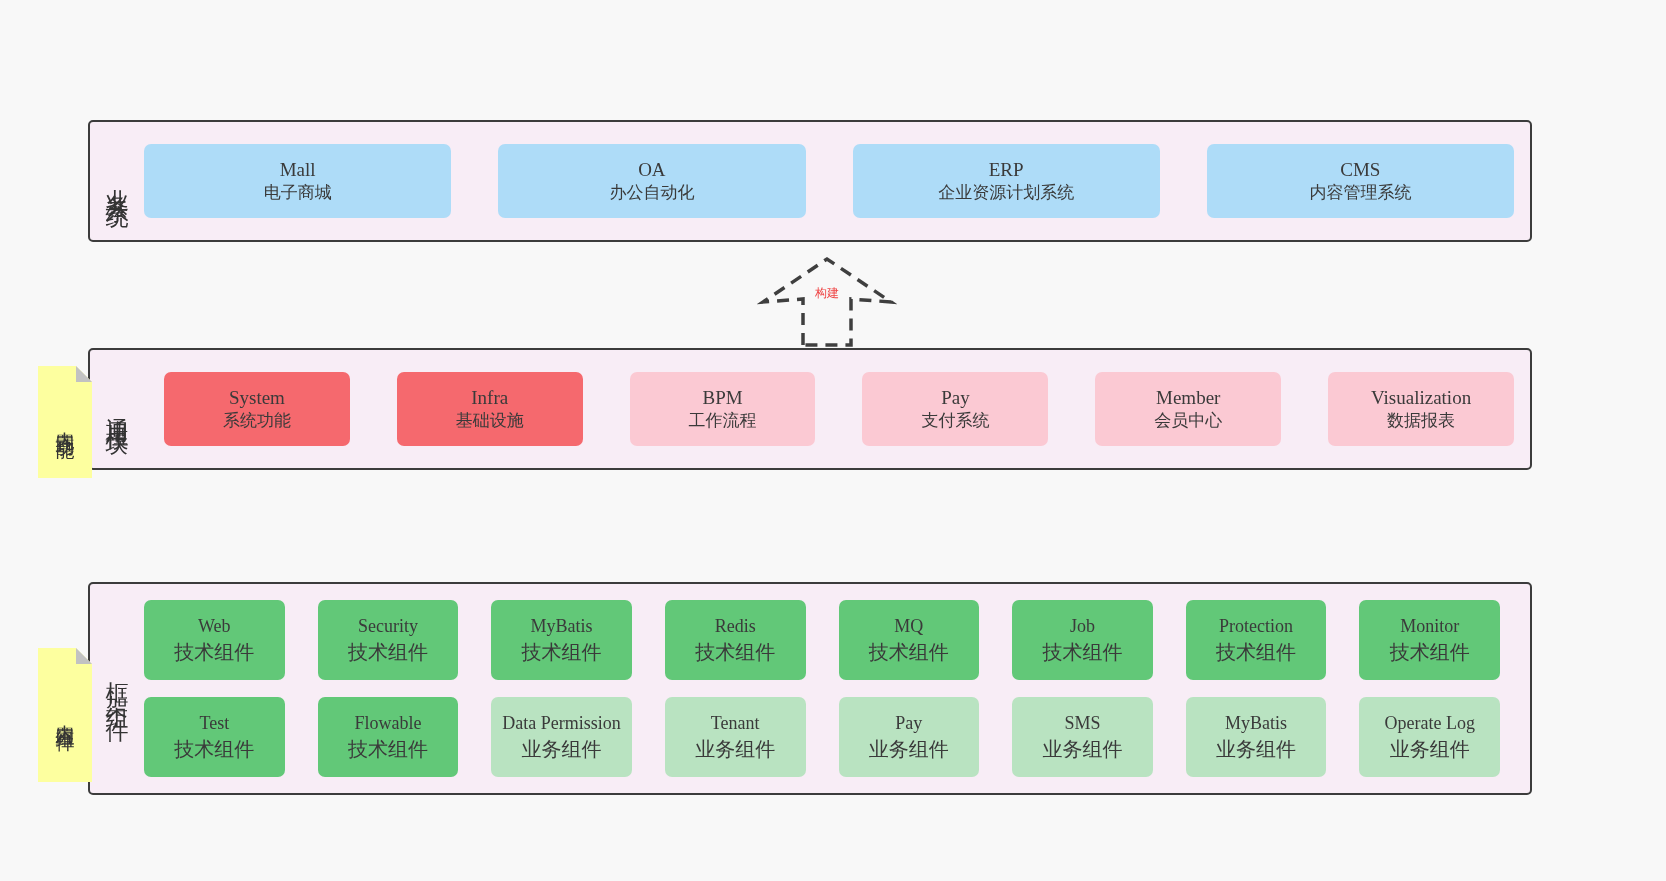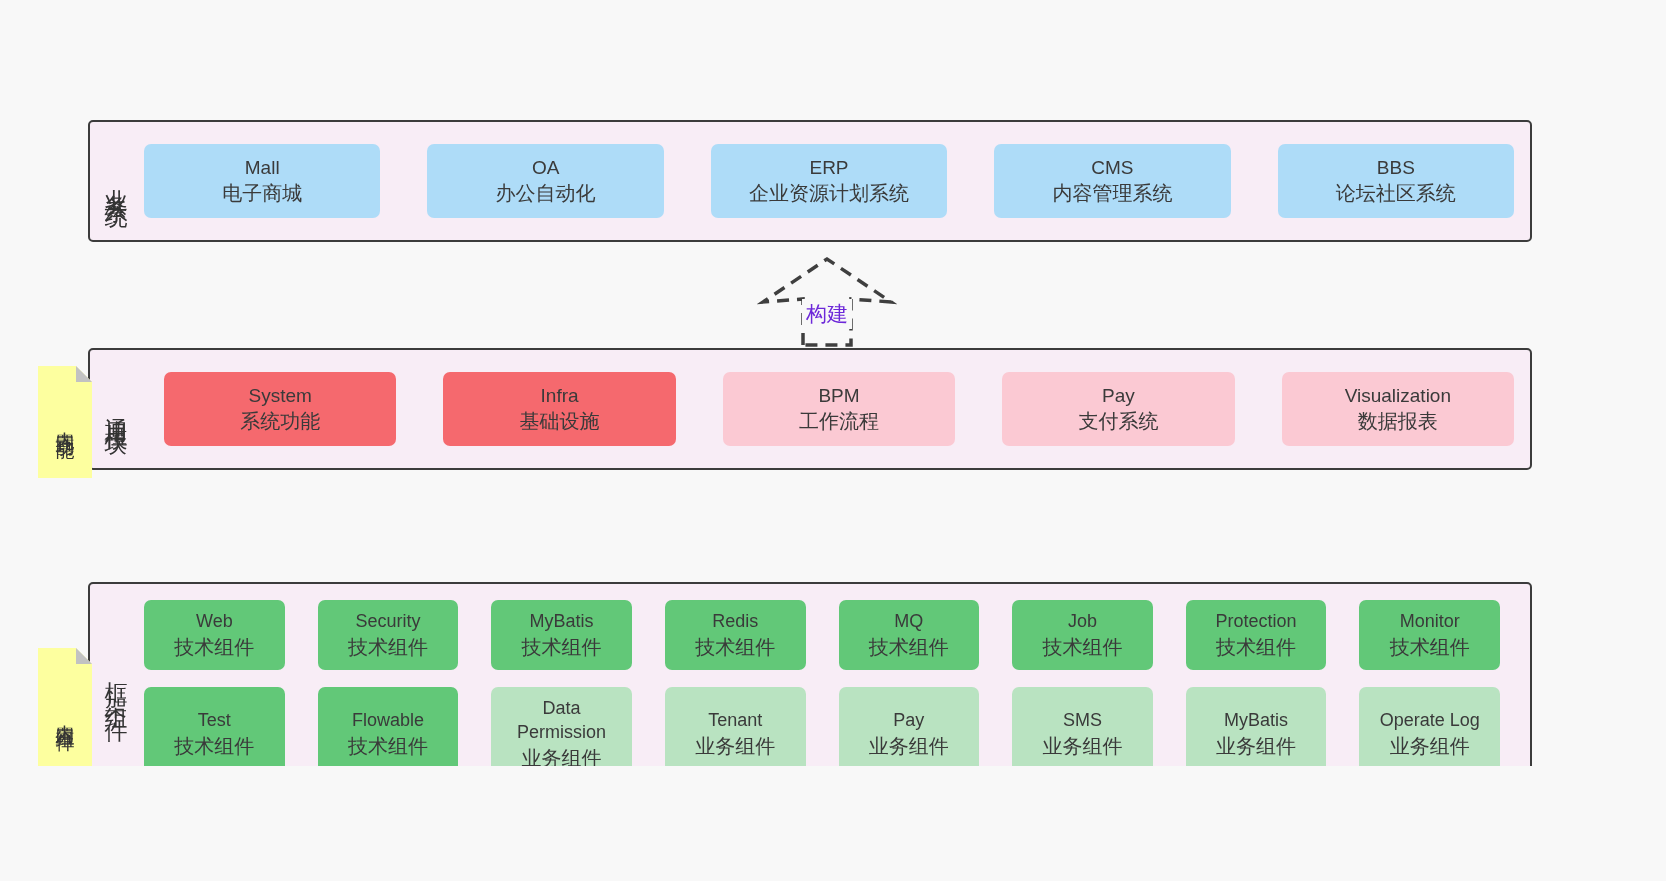--- a/index.html
+++ b/index.html
@@ -1,35 +1,35 @@
 <!DOCTYPE html>
 <html style="--page-bg: #f8f8f8; --band-bg: #f8edf6; --band-border: #3c3c3c; --blue: #aedcf8; --red: #f5696e; --pink: #fbc9d3; --green: #62c878; --green-light: #b9e3c1; --sticky-yellow: #fdff9f; --text: #3a3a3a;"><head>
 <meta charset="utf-8">
 <title>Diagram</title>
 <style>
   html,body{margin:0;padding:0;background:#f8f8f8;}
-  .canvas{position:relative;width:1666px;height:766px;overflow:hidden;
+  .canvas{position:relative;width:1666px;height:881px;overflow:hidden;
     background:var(--page-bg,#f8f8f8);
-    font-family:Liberation Sans, sans-serif;color:#3a3a3a;}
+    font-family:Liberation Serif, serif;color:#3a3a3a;}
 
   .band{position:absolute;left:88px;width:1444px;box-sizing:border-box;display:flex;
     background:var(--band-bg,#f8edf6);border:2px solid var(--band-border,#3c3c3c);border-radius:5px;}
   #band1{top:120px;height:122px;}
   #band2{top:348px;height:122px;gap:20px;}
   #band3{top:582px;height:213px;}
 
   .band-label{flex:0 0 54px;display:flex;align-items:center;justify-content:center;
     writing-mode:vertical-rl;text-orientation:upright;font-size:23px;letter-spacing:5px;color:#333;}
   #band3 .band-label{letter-spacing:13px;}
 
   .boxes{flex:1;display:flex;align-items:center;gap:47px;padding-right:16px;}
   .box{border-radius:7px;display:flex;flex-direction:column;align-items:center;justify-content:center;
     text-align:center;line-height:1.32;}
   .boxes .box{flex:1;height:74px;font-size:19px;}
-  .boxes .box .s{font-size:20px;}
+  .boxes .box .s{font-size:17px;}
 
   .grid{flex:1;display:grid;grid-template-columns:repeat(8,1fr);gap:17px 33px;padding:16px 30px 16px 0;}
   .grid .box{font-size:18px;padding:10px 10px;}
   .grid .box .s{font-size:20px;}
 
   .blue{background:var(--blue,#aedcf8);}
   .red{background:var(--red,#f5696e);}
   .pink{background:var(--pink,#fbc9d3);}
   .green{background:var(--green,#62c878);}
   .green-light{background:var(--green-light,#b9e3c1);}
@@ -41,22 +41,22 @@
   #sticky1{top:366px;height:112px;}
   #sticky2{top:648px;height:134px;}
   .fold{position:absolute;top:0;right:0;width:16px;height:16px;
     background:linear-gradient(to top right,#c2c2c2 50%,rgba(0,0,0,0) 50%);}
   .sticky-label{writing-mode:vertical-rl;text-orientation:upright;font-size:19px;letter-spacing:3px;color:#333;}
 
   .arrow{position:absolute;width:140px;height:92px;}
   #arrow1{left:757px;top:255px;}
   #arrow2{left:770px;top:487px;}
   .arrow svg{display:block;width:100%;height:100%;}
-  .arrow-label{position:absolute;left:50%;top:44px;transform:translateX(-50%);
-    background:var(--page-bg,#f8f8f8);padding:1px 4px;font-size:21px;white-space:nowrap;color:#6d28d9;}
+  .arrow-label{position:absolute;left:50%;top:29px;transform:translateX(-50%);
+    background:var(--page-bg,#f8f8f8);padding:1px 4px;font-size:12px;white-space:nowrap;color:#ef4444;}
 </style>
 </head>
 <body>
 
 <div class="canvas">
 
   <section class="band" id="band1">
     <div class="band-label">业务系统</div>
     <div class="boxes">
       <div class="box blue">
@@ -67,24 +67,20 @@
         <div class="t">OA</div>
         <div class="s">办公自动化</div>
       </div>
       <div class="box blue">
         <div class="t">ERP</div>
         <div class="s">企业资源计划系统</div>
       </div>
       <div class="box blue">
         <div class="t">CMS</div>
         <div class="s">内容管理系统</div>
-      </div>
-      <div class="box blue">
-        <div class="t">BBS</div>
-        <div class="s">论坛社区系统</div>
       </div>
     </div>
   </section>
 
   <div class="arrow" id="arrow1">
     <svg viewBox="0 0 140 92">
       <polygon points="46,90 46,44 6,47 70,4 134,47 94,44 94,90" fill="none" stroke="#3f3f3f" stroke-width="3.5" stroke-dasharray="12 8"></polygon>
     </svg>
     <span class="arrow-label">构建</span>
   </div>
@@ -107,20 +103,24 @@
       </div>
       <div class="box pink">
         <div class="t">BPM</div>
         <div class="s">工作流程</div>
       </div>
       <div class="box pink">
         <div class="t">Pay</div>
         <div class="s">支付系统</div>
       </div>
       <div class="box pink">
+        <div class="t">Member</div>
+        <div class="s">会员中心</div>
+      </div>
+      <div class="box pink">
         <div class="t">Visualization</div>
         <div class="s">数据报表</div>
       </div>
     </div>
   </section>
 
 
   <div class="sticky" id="sticky2">
     <span class="fold"></span>
     <span class="sticky-label">内置组件</span>

